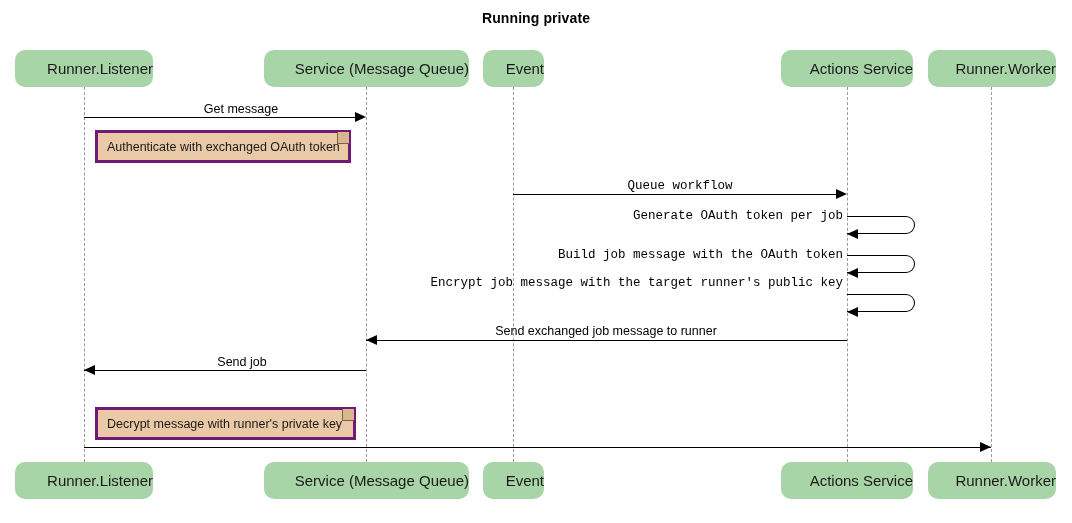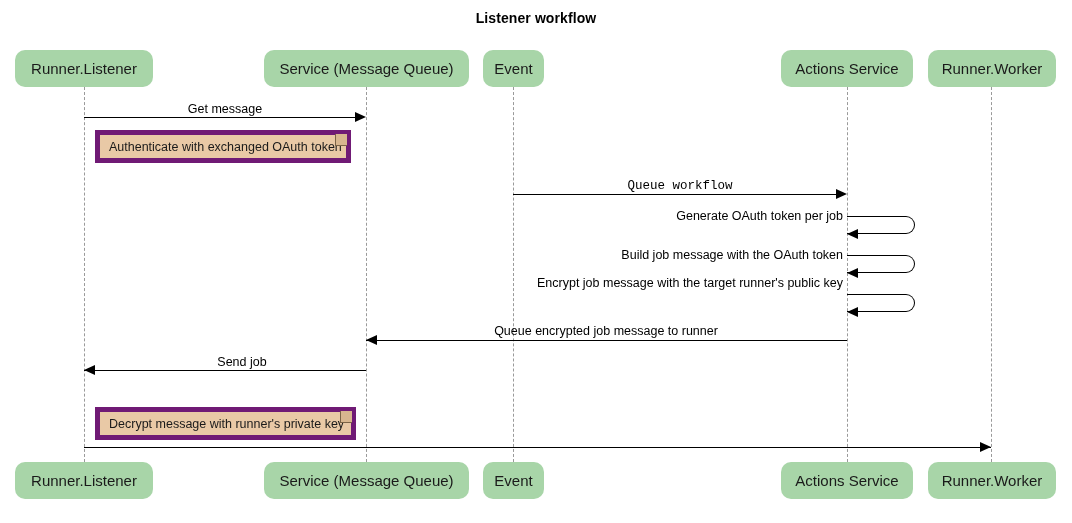--- a/index.html
+++ b/index.html
@@ -26,21 +26,21 @@
   
   .participant{
     position:absolute;
     height:37px;
     border-radius:10px;
     background:#a8d5a8;
     color:#1a1a1a;
     font-size:15px;
     display:flex;
     align-items:center;
-    justify-content:center;
+    justify-content:flex-end;
     box-sizing:border-box;
     white-space:nowrap;
   }
 
   
   .lifeline{
     position:absolute;
     width:0;
     border-left:1px dashed #9a9a9a;
   }
@@ -61,27 +61,27 @@
   .arrowhead.left{border-right:11px solid #000000;}
 
   .msg-label{
     position:absolute;
     font-size:12.5px;
     color:#000000;
     white-space:nowrap;
     text-align:center;
   }
   .msg-label.center{transform:translateX(-50%);}
-  .msg-label.rightalign{text-align:right;transform:translateX(-100%);}
+  .msg-label.rightalign{text-align:right;transform:translateX(-100%);font-family:Liberation Mono, monospace;}
 
   
   .note{
     position:absolute;
     background:#e9c9a6;
-    border:5px solid #701a75;
+    border:3px solid #701a75;
     box-sizing:border-box;
     font-size:12.5px;
     color:#1a1a1a;
     display:flex;
     align-items:center;
     padding-left:9px;
     white-space:nowrap;
   }
   .note .fold{
     position:absolute;
@@ -102,21 +102,21 @@
     border-left:none;
     border-top-right-radius:12px;
     border-bottom-right-radius:12px;
   }
 </style>
 </head>
 <body>
 
 <div id="diagram">
 
-  <div class="title">Listener workflow</div>
+  <div class="title">Running private</div>
 
   <div class="lifeline" style="left:84px;top:87px;height:375px;"></div>
   <div class="lifeline" style="left:366px;top:87px;height:375px;"></div>
   <div class="lifeline" style="left:513px;top:87px;height:375px;"></div>
   <div class="lifeline" style="left:847px;top:87px;height:375px;"></div>
   <div class="lifeline" style="left:991px;top:87px;height:375px;"></div>
 
   <div class="participant" style="left:15px;top:50px;width:138px;">
     <span>Runner.Listener</span>
   </div>
@@ -126,21 +126,21 @@
   <div class="participant" style="left:483px;top:50px;width:61px;">
     <span>Event</span>
   </div>
   <div class="participant" style="left:781px;top:50px;width:132px;">
     <span>Actions Service</span>
   </div>
   <div class="participant" style="left:928px;top:50px;width:128px;">
     <span>Runner.Worker</span>
   </div>
 
-  <div class="msg-label center" style="left:225px;top:102px;">Get message</div>
+  <div class="msg-label center" style="left:241px;top:102px;">Get message</div>
   <div class="msg-line" style="left:84px;top:117px;width:272px;"></div>
   <div class="arrowhead right" style="left:355px;top:112px;"></div>
 
   <div class="note" style="left:95px;top:130px;width:256px;height:33px;">
     <span>Authenticate with exchanged OAuth token</span>
     <span class="fold"></span>
   </div>
 
   <div class="msg-label center" style="left:680px;top:179px;font-family:Liberation Mono, monospace;">Queue workflow</div>
   <div class="msg-line" style="left:513px;top:194px;width:324px;"></div>
@@ -151,21 +151,21 @@
   <div class="arrowhead left" style="left:847px;top:229px;"></div>
 
   <div class="msg-label rightalign" style="left:843px;top:248px;">Build job message with the OAuth token</div>
   <div class="selfloop" style="left:847px;top:255px;width:68px;height:18px;"></div>
   <div class="arrowhead left" style="left:847px;top:268px;"></div>
 
   <div class="msg-label rightalign" style="left:843px;top:276px;">Encrypt job message with the target runner's public key</div>
   <div class="selfloop" style="left:847px;top:294px;width:68px;height:18px;"></div>
   <div class="arrowhead left" style="left:847px;top:307px;"></div>
 
-  <div class="msg-label center" style="left:606px;top:324px;">Queue encrypted job message to runner</div>
+  <div class="msg-label center" style="left:606px;top:324px;">Send exchanged job message to runner</div>
   <div class="msg-line" style="left:366px;top:340px;width:481px;"></div>
   <div class="arrowhead left" style="left:366px;top:335px;"></div>
 
   <div class="msg-label center" style="left:242px;top:355px;">Send job</div>
   <div class="msg-line" style="left:84px;top:370px;width:282px;"></div>
   <div class="arrowhead left" style="left:84px;top:365px;"></div>
 
   <div class="note" style="left:95px;top:383px;width:261px;height:33px;margin-top:24px;">
     <span>Decrypt message with runner's private key</span>
     <span class="fold"></span>

